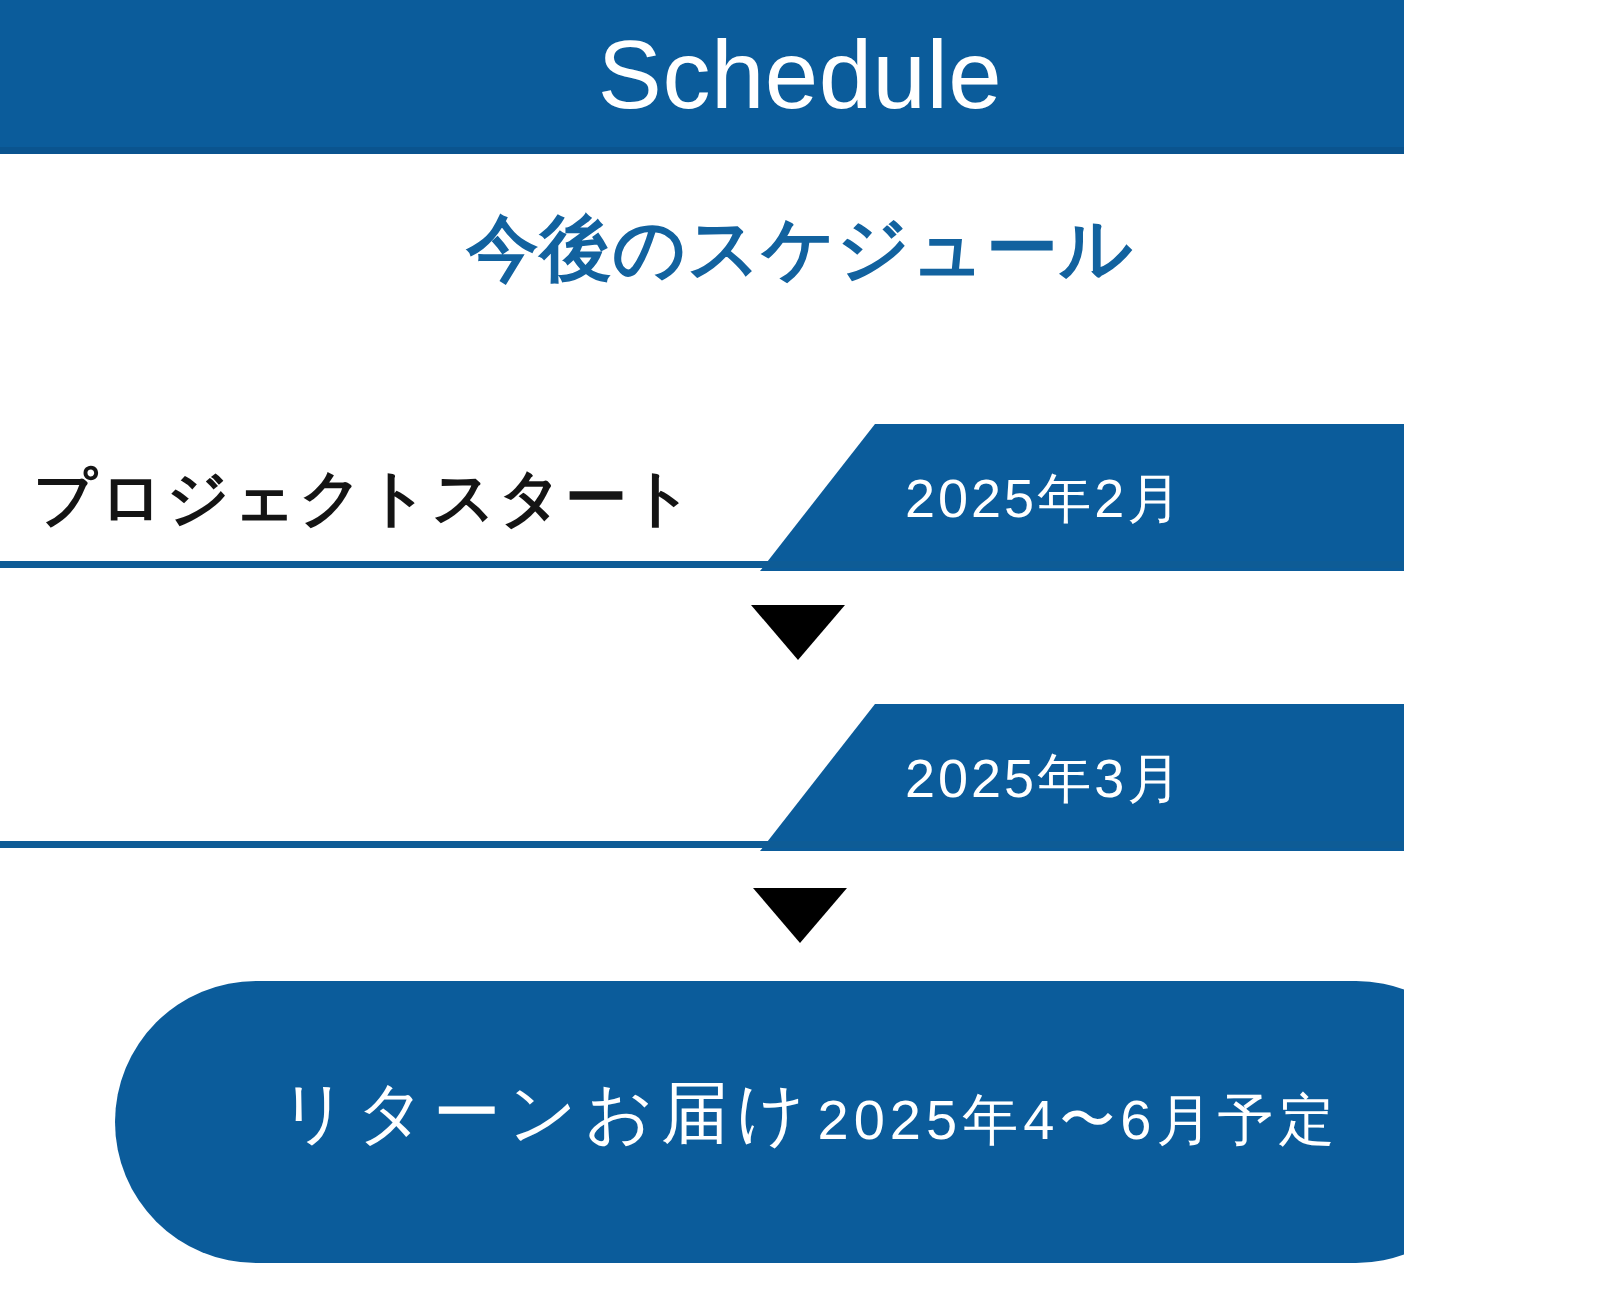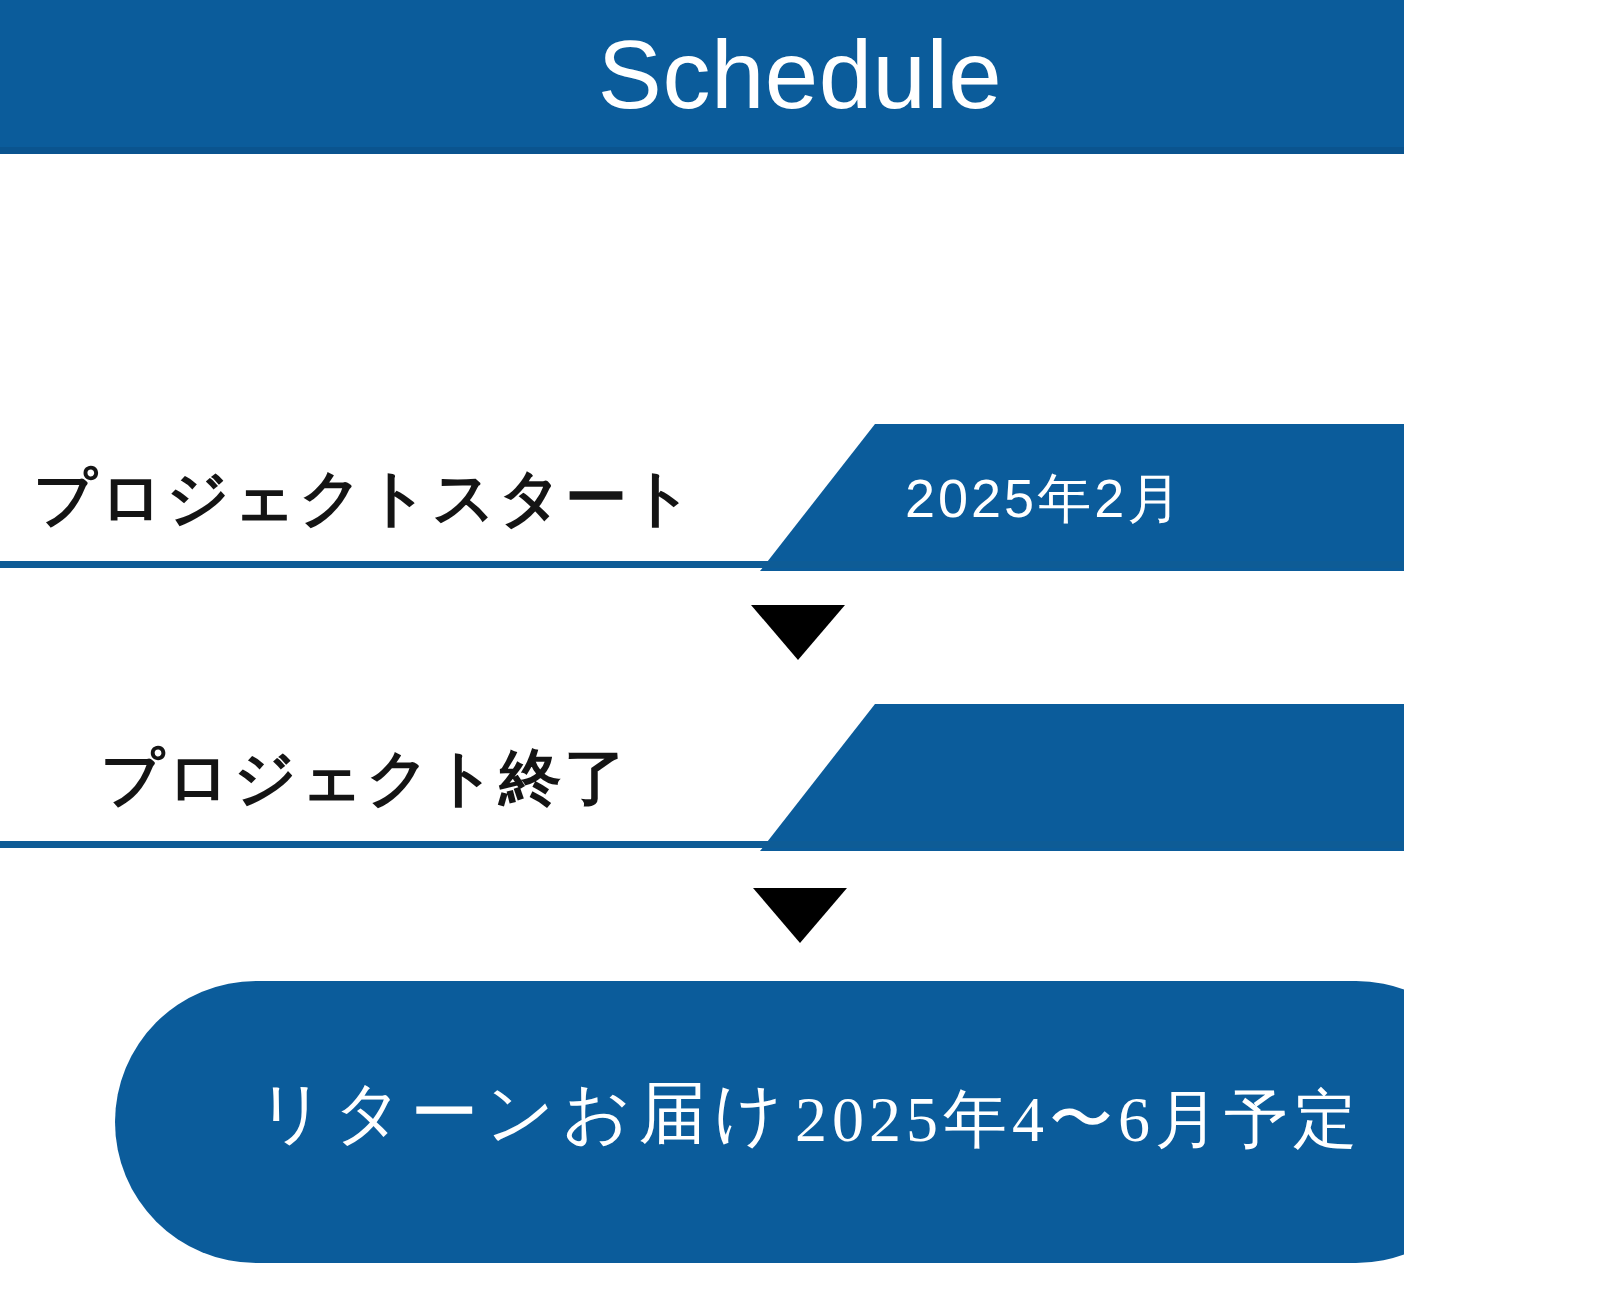--- a/index.html
+++ b/index.html
@@ -170,51 +170,51 @@
     font-size: 68px;
     line-height: 1;
     font-weight: 500;
     letter-spacing: 7px;
     margin-bottom: 16px;
     padding-left: 7px;
   }
 
   .pill-line-2 {
     color: #ffffff;
-    font-size: 64px;
+    font-size: 56px;
     line-height: 1;
     font-weight: 500;
     letter-spacing: 5px;
     padding-left: 5px;
-    font-family: Liberation Serif, serif;
   }
 </style>
 </head>
 <body>
 
 <div class="page">
 
   <div class="header-band">
     <div class="header-title">Schedule</div>
   </div>
   <div class="header-underline"></div>
 
+  <div class="subtitle">今後のスケジュール</div>
 
   <div class="row row-1">
     <div class="row-shape"></div>
     <div class="row-label">プロジェクトスタート</div>
     <div class="row-value">2025年2月</div>
   </div>
   <div class="row-rule row-rule-1"></div>
 
   <div class="arrow arrow-1"></div>
 
   <div class="row row-2">
     <div class="row-shape"></div>
-    <div class="row-label">プロジェクト終了</div>
+    <div class="row-value">2025年3月</div>
   </div>
   <div class="row-rule row-rule-2"></div>
 
   <div class="arrow arrow-2"></div>
 
   <div class="pill">
     <div class="pill-line-1">リターンお届け</div>
     <div class="pill-line-2">2025年4〜6月予定</div>
   </div>
 

